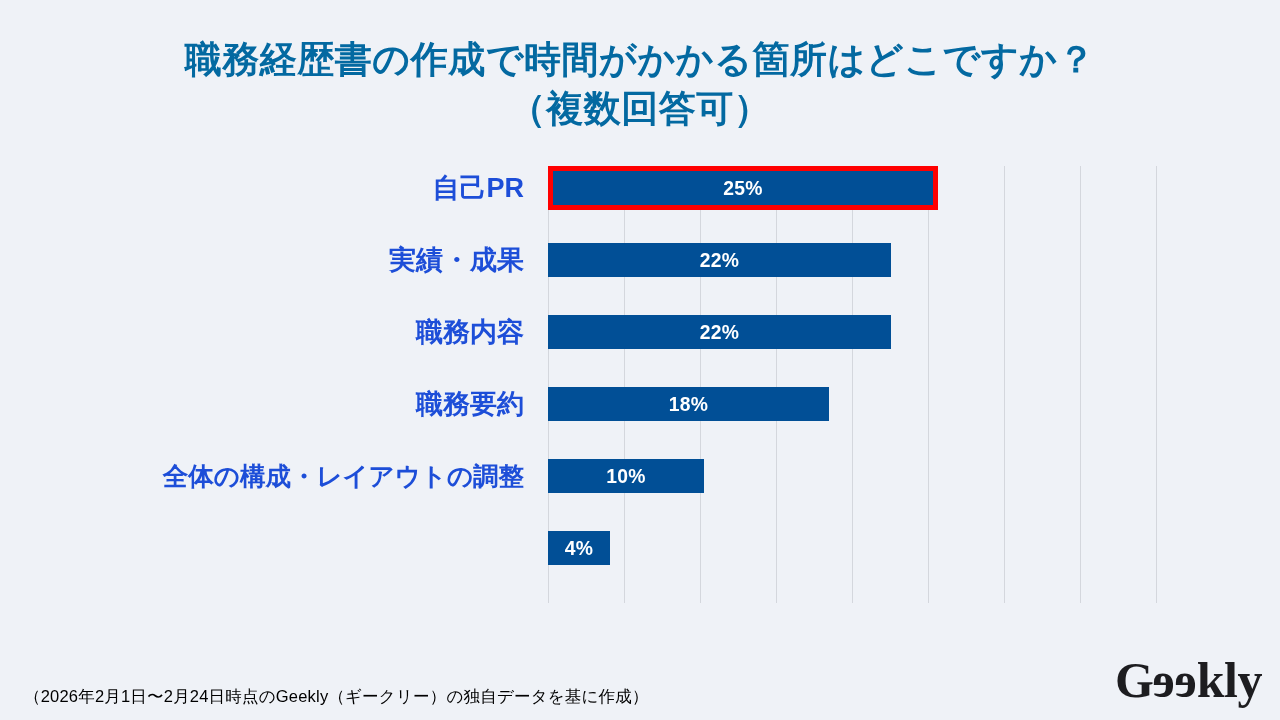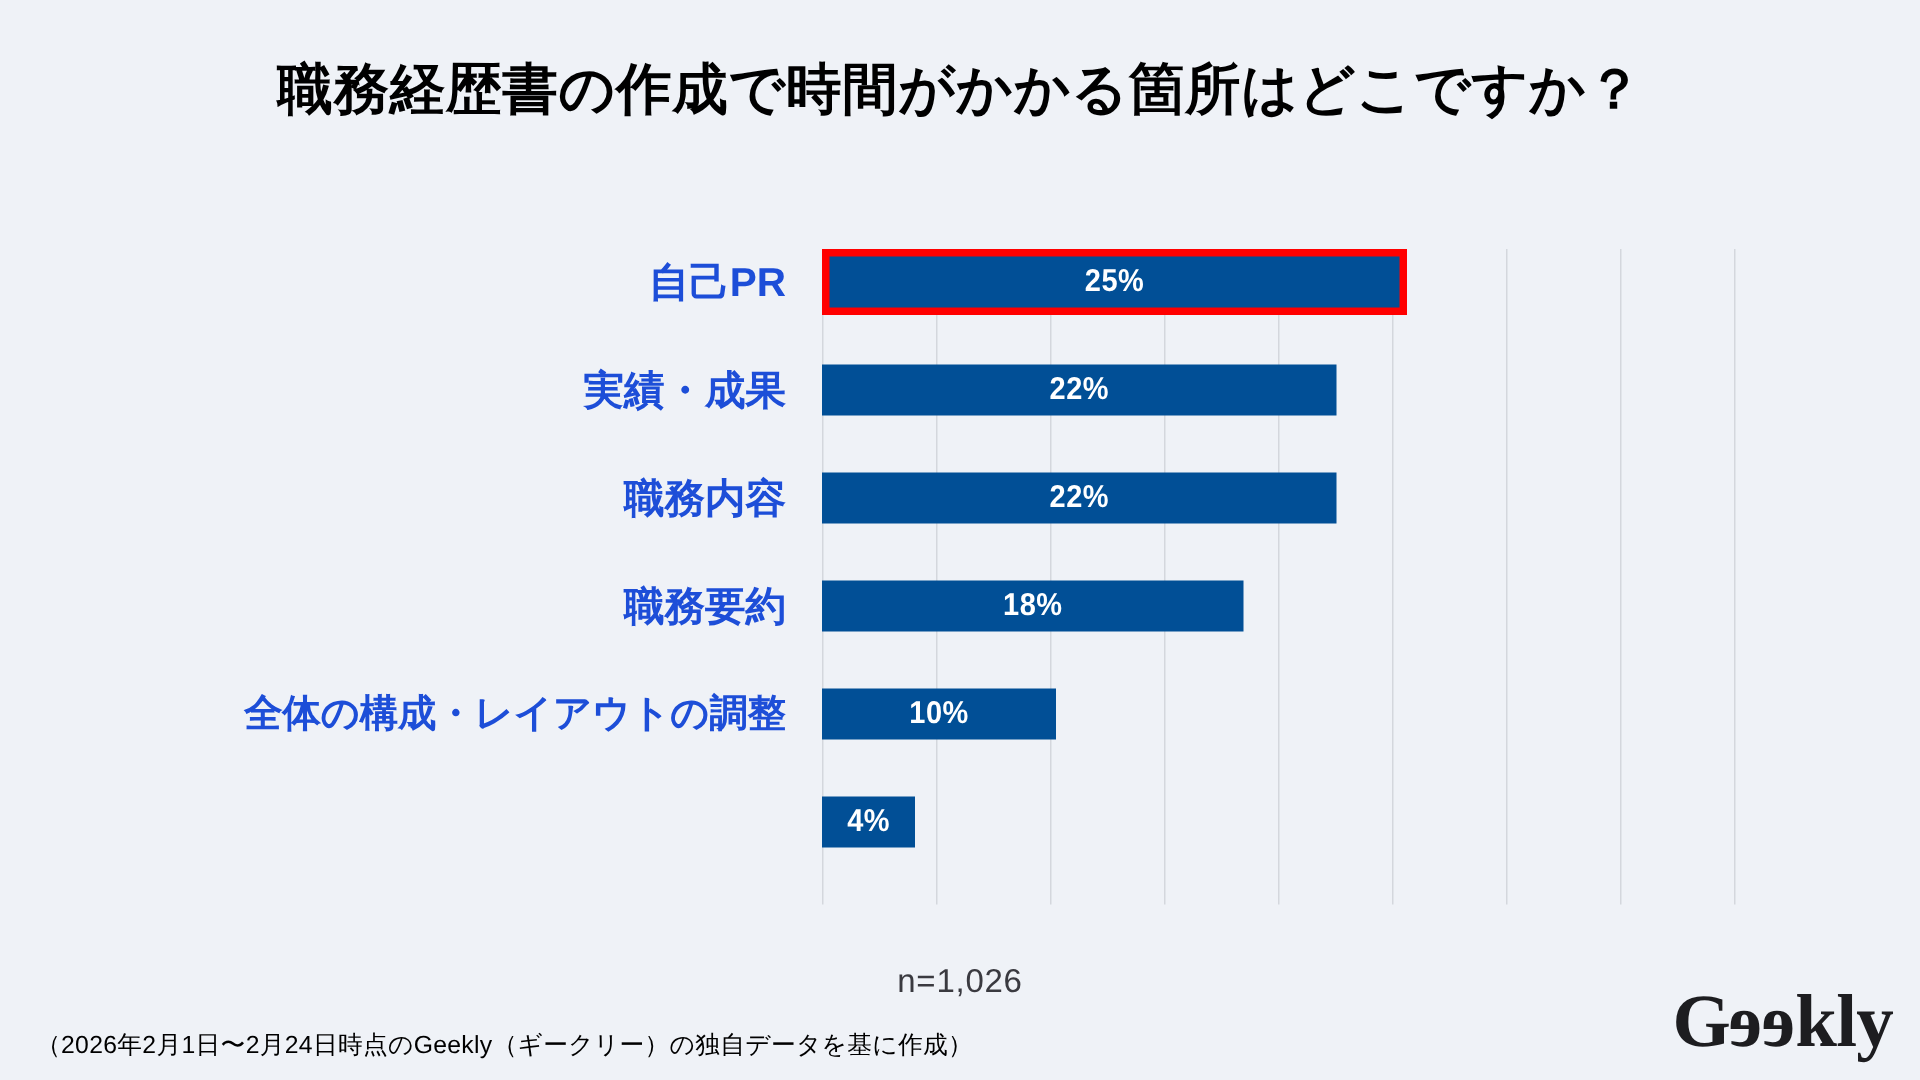--- a/index.html
+++ b/index.html
@@ -29,21 +29,21 @@
     left: 0;
     top: 36px;
     width: 1280px;
     text-align: center;
   }
   .title-line {
     font-size: 37px;
     font-weight: bold;
     letter-spacing: 0.5px;
     line-height: 1.28;
-    color: #000000;
+    color: #0369a1;
     white-space: nowrap;
   }
   .title-line.l2 {
     margin-top: 2px;
   }
 
   
   .chart {
     position: absolute;
     left: 0;
@@ -176,20 +176,21 @@
     transform: scaleX(-1);
   }
 </style>
 </head>
 <body>
 
 <div id="slide">
 
   <div class="title-block">
     <div class="title-line l1">職務経歴書の作成で時間がかかる箇所はどこですか？</div>
+    <div class="title-line l2">（複数回答可）</div>
   </div>
 
   <div class="axis-labels">
       <div class="axis-label" style="top: 5px;">自己PR</div>
       <div class="axis-label" style="top: 77px;">実績・成果</div>
       <div class="axis-label" style="top: 149px;">職務内容</div>
       <div class="axis-label small" style="top: 293px;">全体の構成・レイアウトの調整</div>
       <div class="axis-label" style="top: 221px;">職務要約</div>
     </div>
 
@@ -228,22 +229,19 @@
             <div class="bar-value" style="left: 0px; width: 156px;">10%</div>
           </div>
           <div class="bar-wrap" style="top: 365px; width: 62px;">
             <div class="bar" style="width: 62px; background: rgb(1, 79, 150);"></div>
             <div class="bar-value" style="left: 0px; width: 62px;">4%</div>
           </div>
         </div>
     </div>
   </div>
 
-  <div class="n-note">
-    <span class="inner">n=1,026</span>
-  </div>
   <div class="source-note">（2026年2月1日〜2月24日時点のGeekly（ギークリー）の独自データを基に作成）</div>
 
   <div class="logo">
     <span>G</span><span class="flip">e</span><span class="flip">e</span><span>kly</span>
   </div>
 
 </div>
 
 </body></html>

